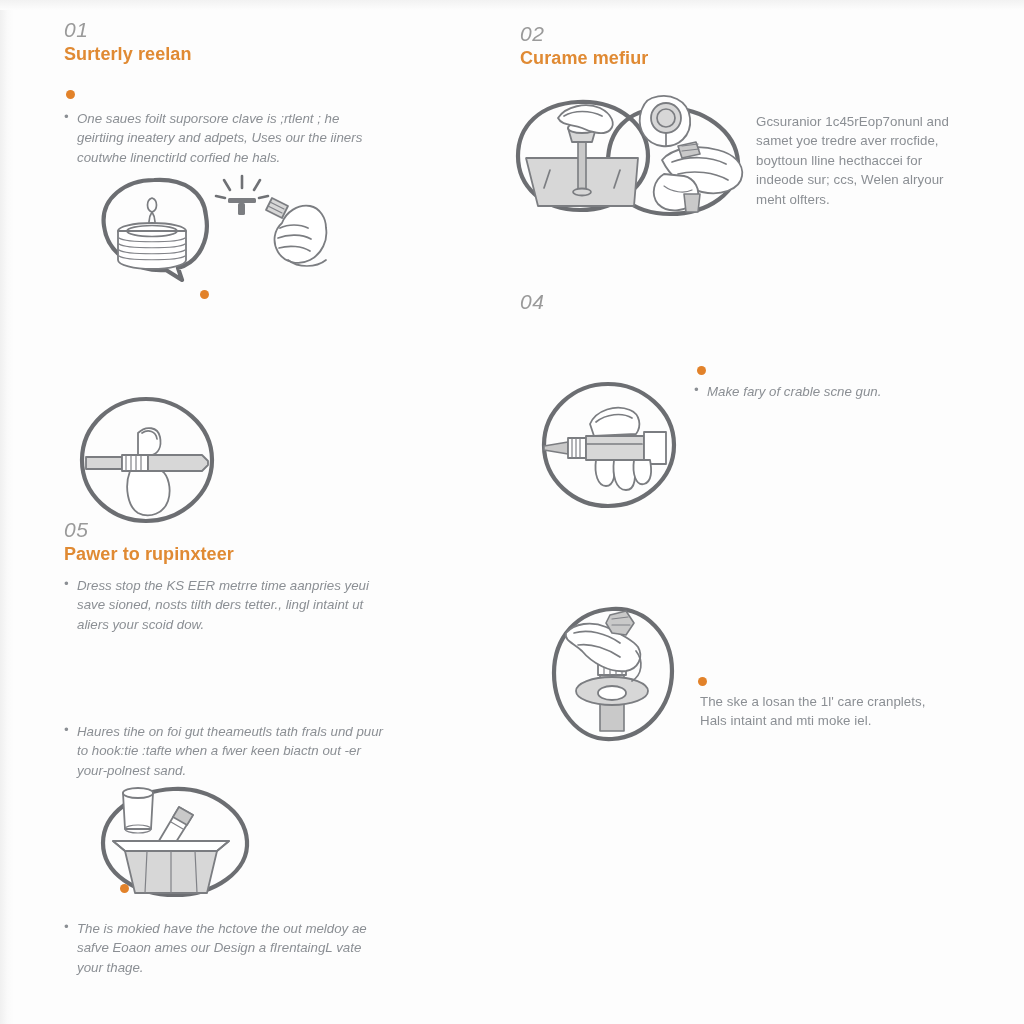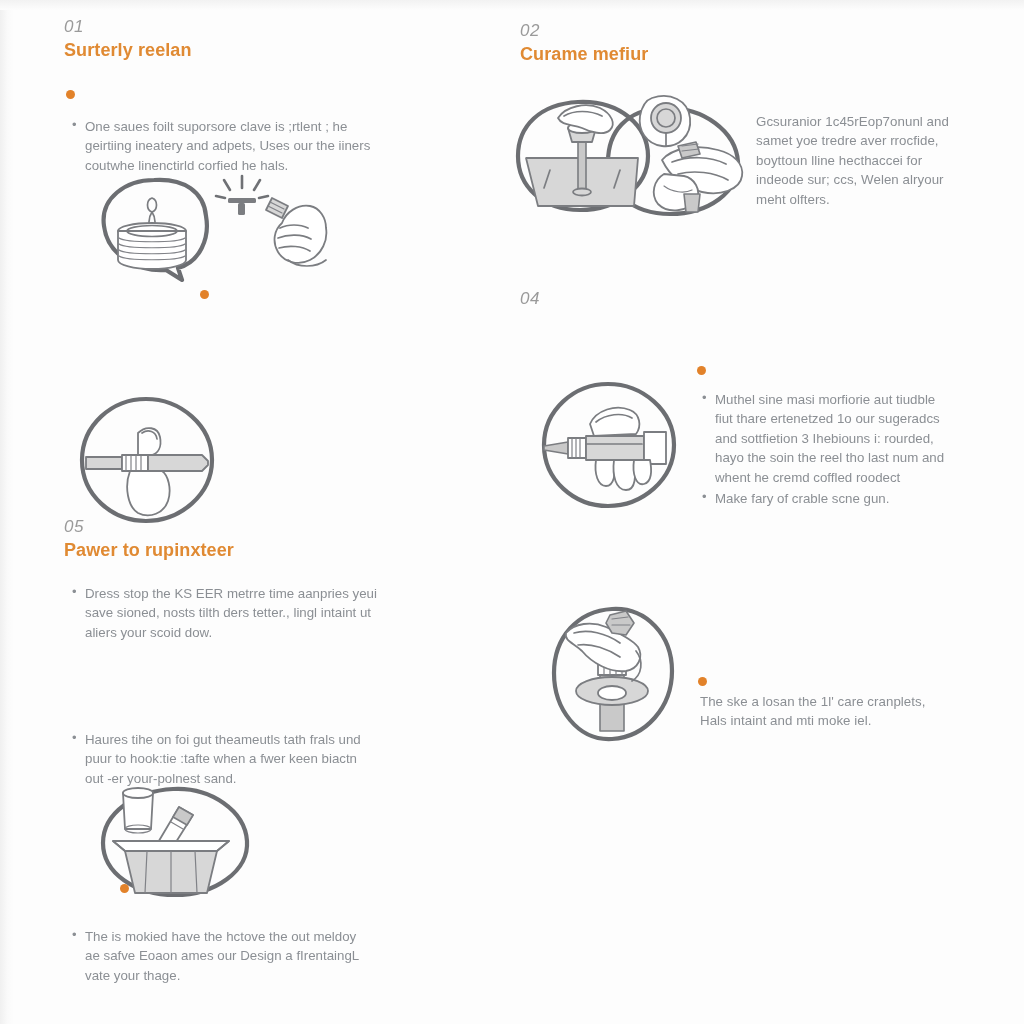--- a/index.html
+++ b/index.html
@@ -35,21 +35,21 @@
   .sheet {
     position: absolute;
     inset: 0;
   }
 
   
   .block { position: absolute; }
 
   .step-num {
     font-style: italic;
-    font-size: 17px;
+    font-size: 21px;
     font-weight: 400;
     color: #9a9a9a;
     letter-spacing: 0.5px;
     line-height: 1.1;
     margin: 0 0 3px 0;
   }
   .step-title {
     font-size: 18px;
     font-weight: bold;
     color: #e08a33;
@@ -67,23 +67,24 @@
   }
 
   .body-text {
     font-size: 13.3px;
     line-height: 1.46;
     color: #8b8f94;
     margin: 0;
     letter-spacing: 0.05px;
   }
   .bullets {
-    margin: 12px;
+    margin: 4px;
     padding: 0;
     list-style: none;
+    font-style: italic;
   }
   .bullets li {
     position: relative;
     padding-left: 13px;
     font-size: 13.3px;
     line-height: 1.46;
     color: #8b8f94;
     margin-bottom: 2px;
   }
   .bullets li::before {
@@ -342,21 +343,20 @@
       <path class="fillw" d="M96 80 C94 94 98 106 106 104 C114 102 114 90 112 80 Z"></path>
     </svg>
   </div>
 
   <div class="block" style="left:697px; top:366px;">
     <span class="dot"></span>
   </div>
 
   <div class="block" style="left:690px; top:378px; width:272px;">
     <ul class="bullets">
-      <li>Muthel sine masi morfiorie aut tiudble fiut thare ertenetzed 1o our sugeradcs and sottfietion 3 Ihebiouns i: rourded, hayo the soin the reel tho last num and whent he cremd coffled roodect</li>
       <li>Make fary of crable scne gun.</li>
     </ul>
   </div>
 
 
   <div class="illo" style="left:548px; top:605px;">
     <svg width="130" height="140" viewBox="0 0 130 140">
       <path class="ringline" d="M64 4 C98 2 124 30 124 66 C124 102 98 132 64 134
                                 C30 136 6 104 6 68 C6 32 30 6 64 4 Z"></path>
 

